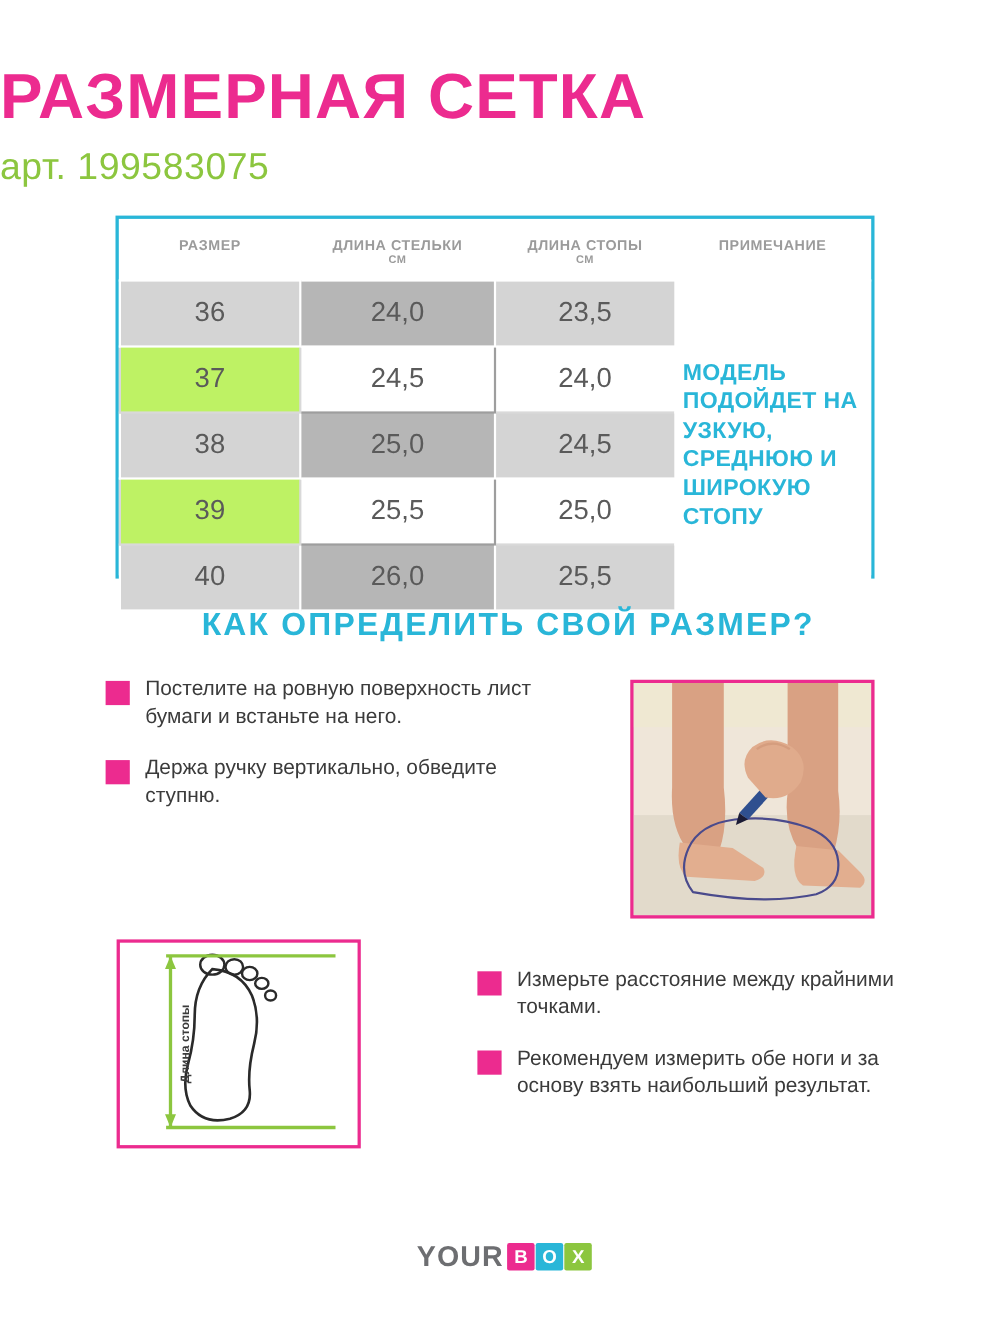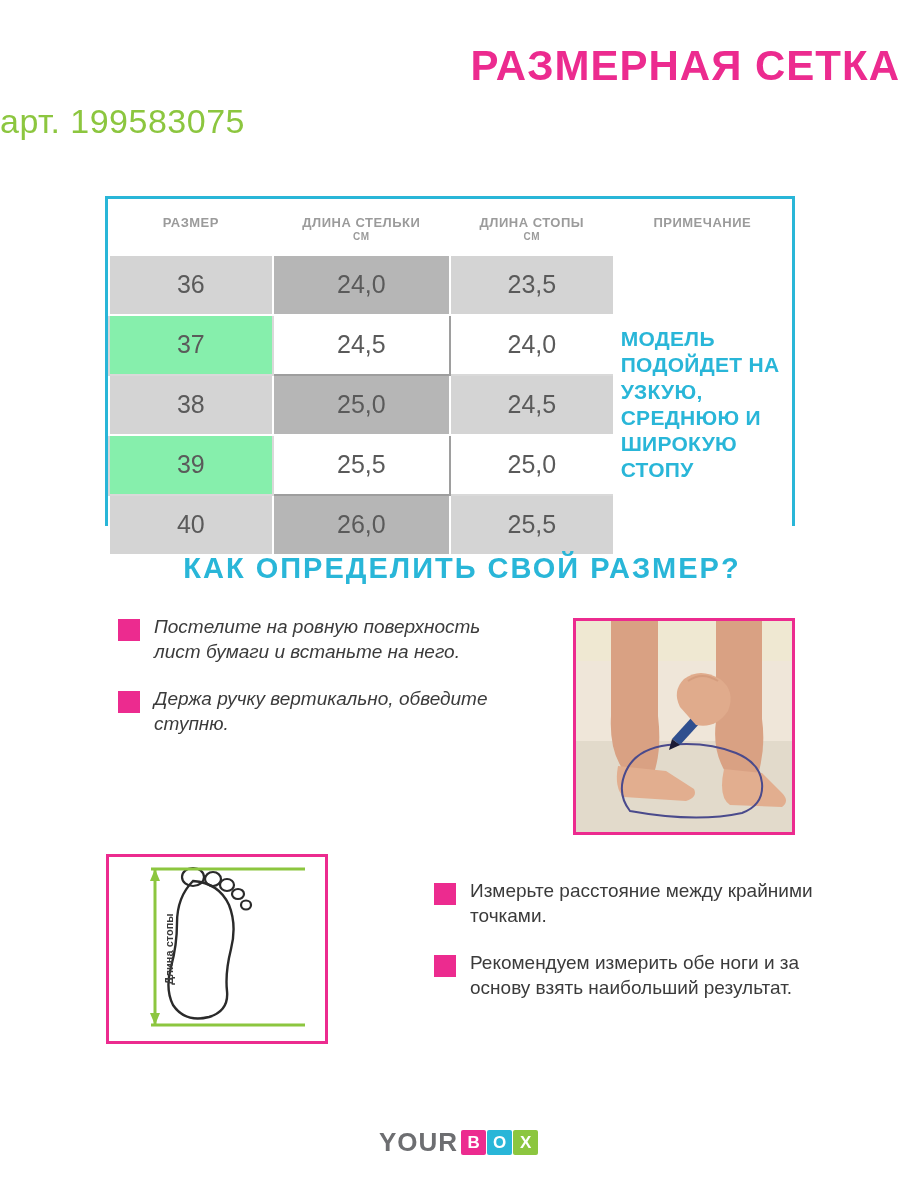--- a/index.html
+++ b/index.html
@@ -11,26 +11,26 @@
   }
   .page {
     position: relative;
     width: 900px; height: 1200px;
     overflow: hidden;
     background: #fff;
   }
 
   
   .title {
-    text-align: right;
-    font-size: 42px;
+    text-align: left;
+    font-size: 58px;
     font-weight: bold;
     color: #ec2b8f;
     letter-spacing: 1px;
-    margin-top: 44px;
+    margin-top: 58px;
     line-height: 1.05;
   }
   .subtitle {
     text-align: left;
     font-size: 34px;
     color: #8cc63f;
     margin-top: 14px;
     letter-spacing: 0.5px;
   }
 
@@ -74,21 +74,21 @@
     border: 2px solid #ffffff;
   }
   .col-size  { width: 24%; }
   .col-ins   { width: 26%; }
   .col-foot  { width: 24%; }
   .col-note  { width: 26%; }
 
   tr.odd td.c-size  { background: #d4d4d4; text-align: center; }
   tr.odd td.c-ins   { background: #b6b6b6; }
   tr.odd td.c-foot  { background: #d4d4d4; }
-  tr.even td.c-size { background: #86efac; border: 2px solid #d9d9d9; }
+  tr.even td.c-size { background: #bef264; border: 2px solid #d9d9d9; }
   tr.even td.c-ins  { background: #ffffff; border: 2px solid #9e9e9e; }
   tr.even td.c-foot { background: #ffffff; border: 2px solid #d9d9d9; }
 
   td.note-cell {
     background: #fff;
     vertical-align: middle;
     border: none;
     padding: 0 6px;
   }
   .note-text {
@@ -126,24 +126,23 @@
     margin-top: 5px;
   }
   .step-text {
     font-size: 19px;
     color: #3b3b3b;
     line-height: 1.32;
   }
 
   .steps-left {
     position: absolute;
-    left: 118px;
+    left: 96px;
     top: 614px;
     width: 400px;
-    font-style: italic;
   }
   .steps-right {
     position: absolute;
     left: 434px;
     top: 878px;
     width: 390px;
   }
   .steps-right .step-text { font-size: 19px; }
 
   

